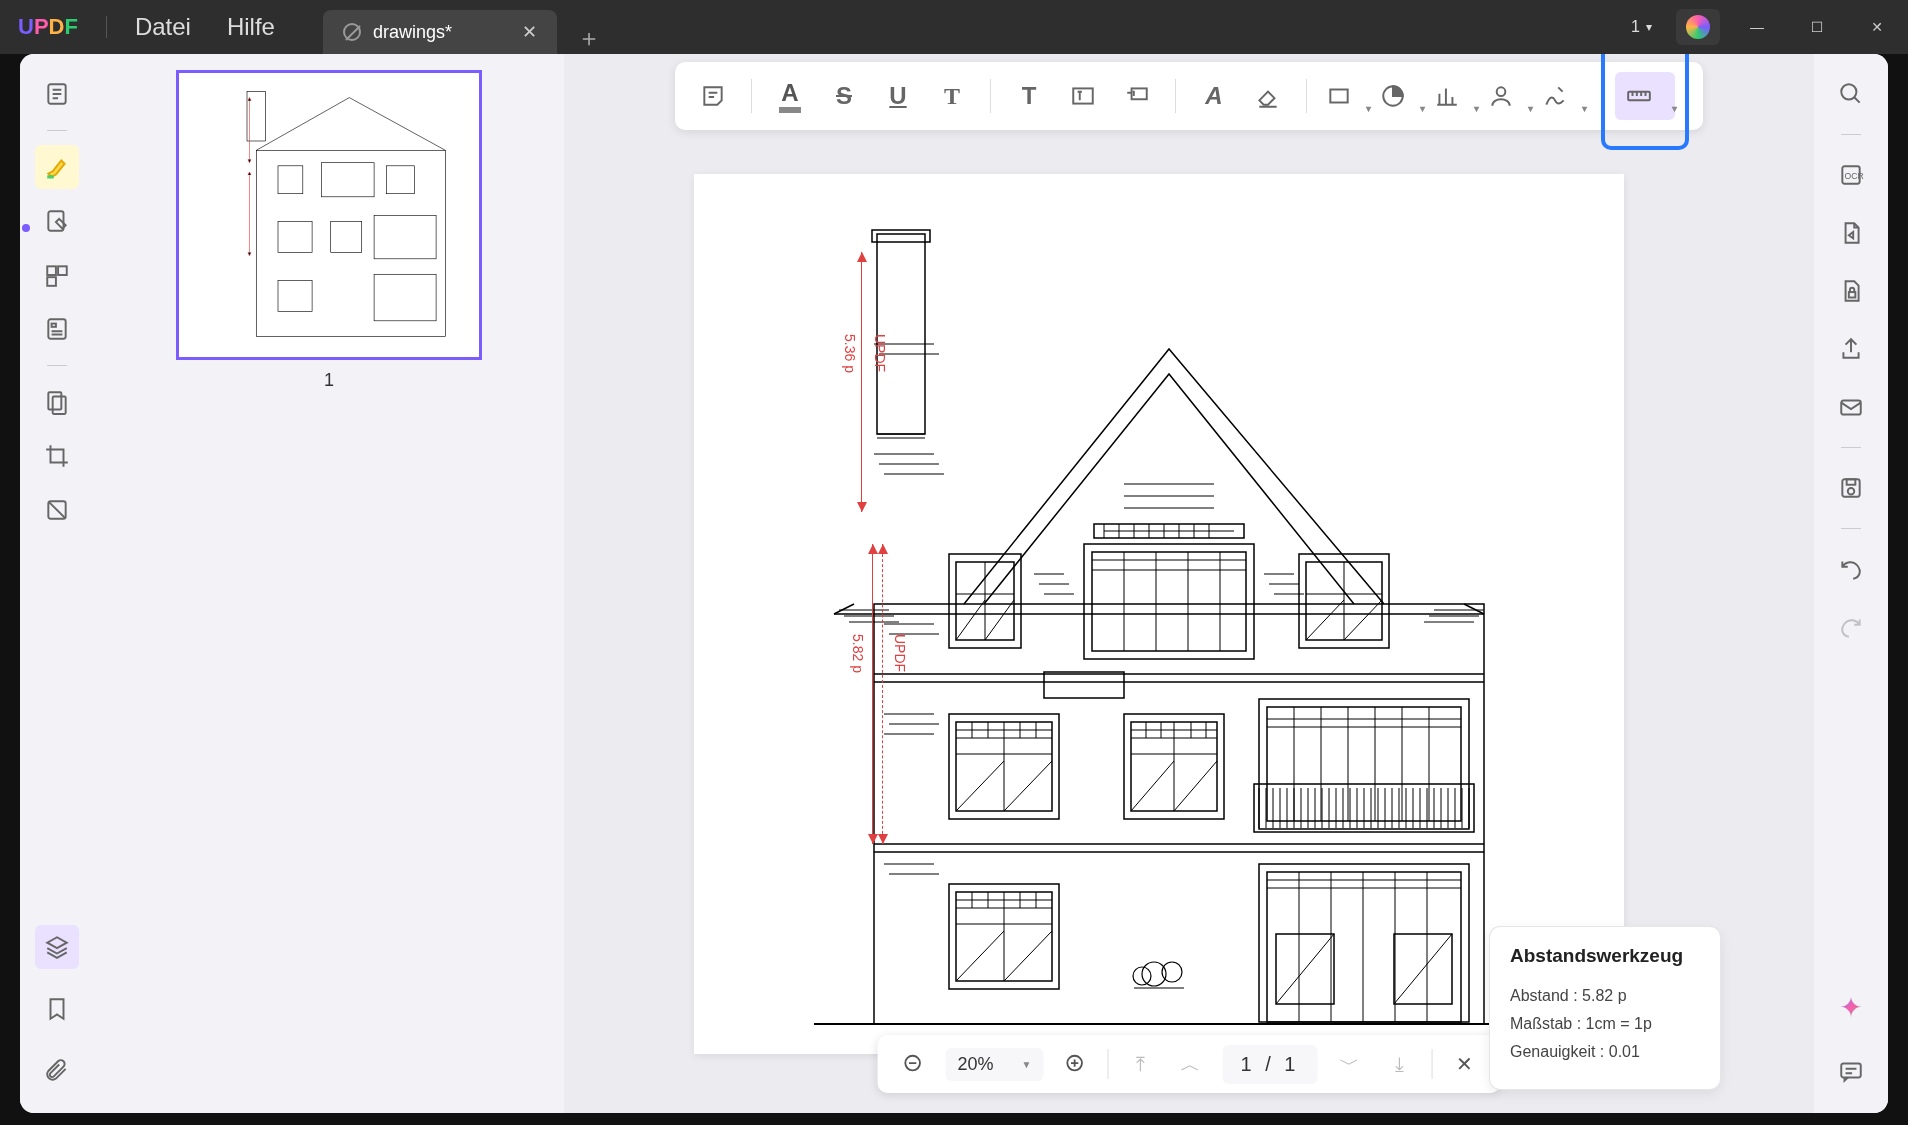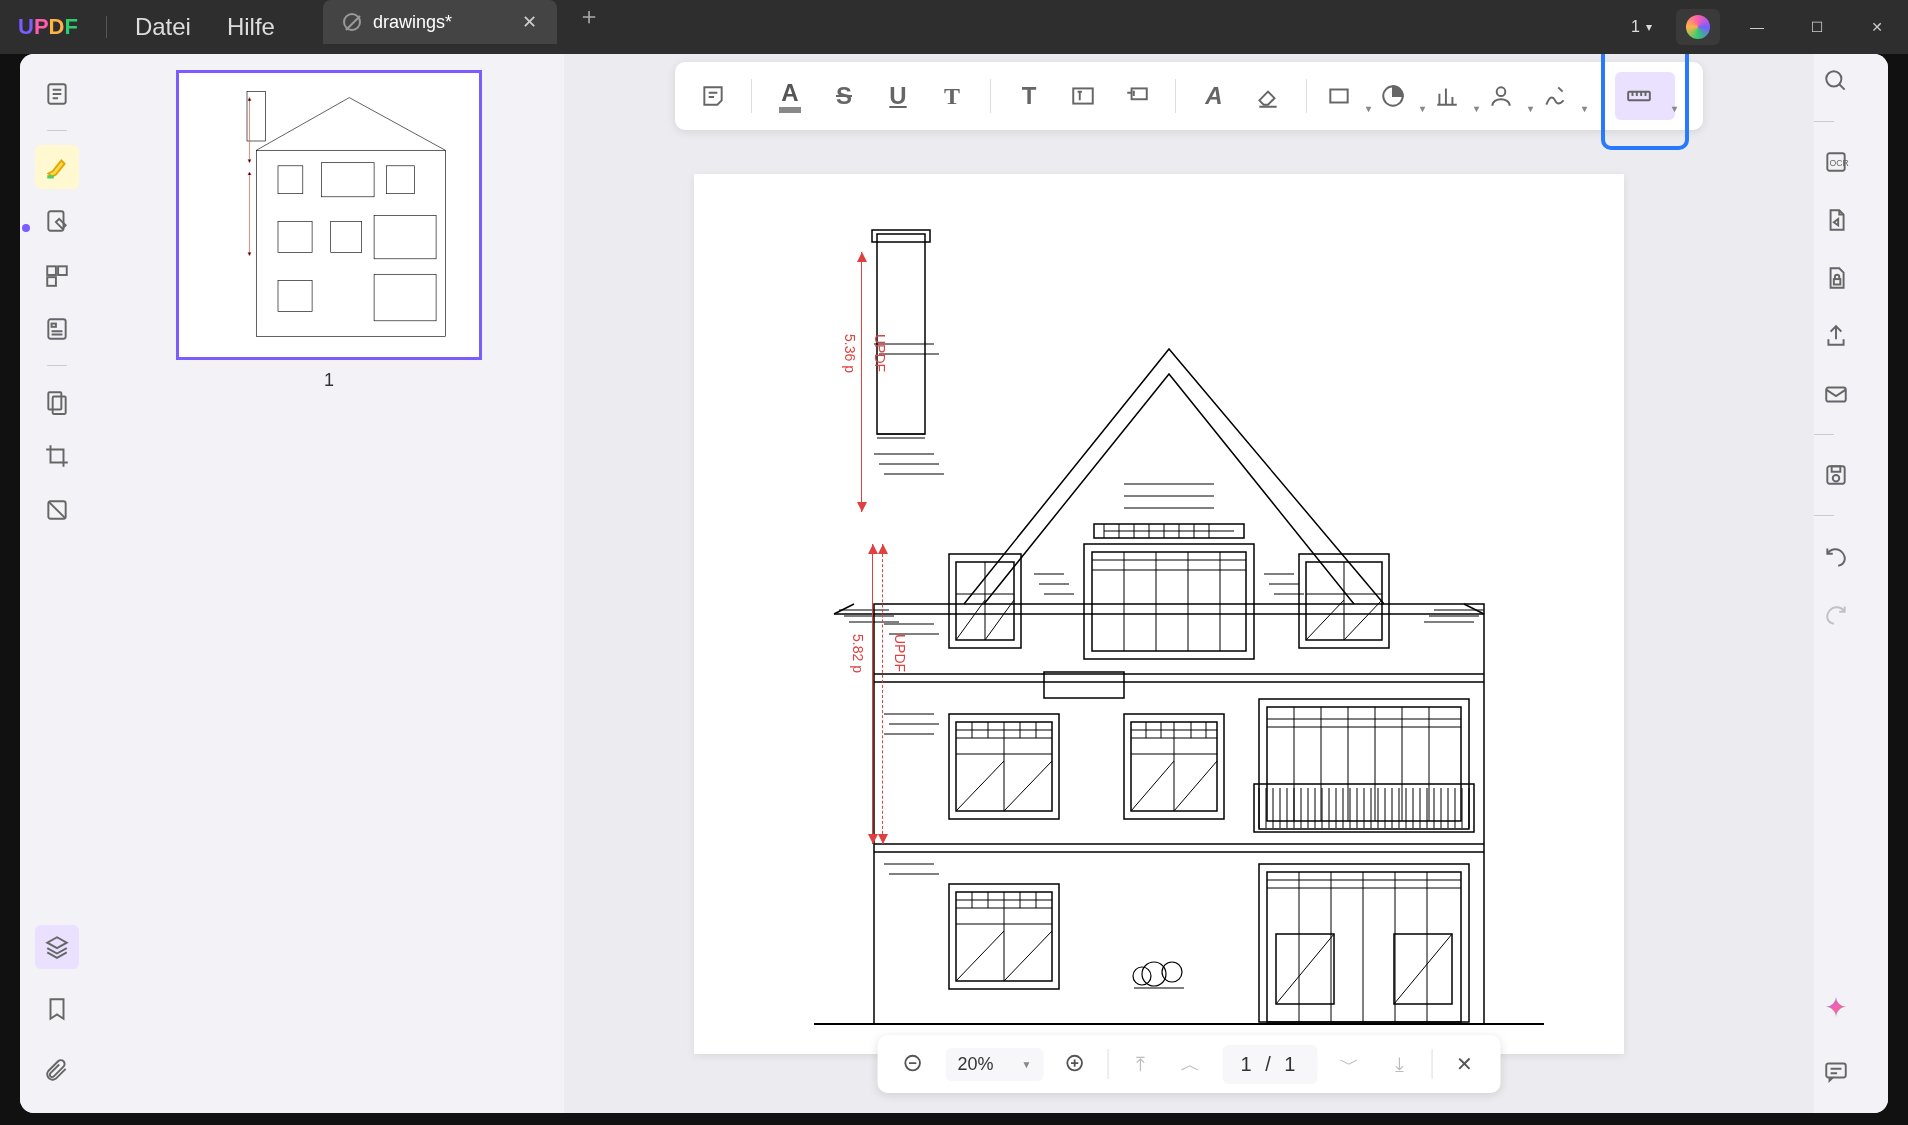--- a/index.html
+++ b/index.html
@@ -7,21 +7,21 @@
 
 
 .title-bar { height: 54px; background: #2e2e2e; display: flex; align-items: center; padding: 0 8px; }
 .logo { font-weight: 700; font-size: 22px; margin: 0 18px 0 10px; }
 .logo .u { color: #7a5cff; }
 .logo .p { color: #ff5cad; }
 .logo .d { color: #ffb347; }
 .logo .f { color: #2ecc71; }
 .menu-sep { width: 1px; height: 22px; background: #555; margin: 0 10px; }
 .menu-item { color: #ddd; font-size: 24px; padding: 0 18px; cursor: pointer; }
-.tab-bar { display: flex; align-items: flex-start; height: 54px; margin-left: 30px; flex: 1; }
+.tab-bar { display: flex; align-items: flex-end; height: 54px; margin-left: 30px; flex: 1; }
 .tab { display: flex; align-items: center; height: 44px; background: #444; border-radius: 8px 8px 0 0; padding: 0 20px; margin-right: 6px; position: relative; }
 .tab-icon { width: 18px; height: 18px; border: 2px solid #999; border-radius: 50%; margin-right: 12px; position: relative; }
 .tab-icon::after { content: ''; position: absolute; width: 20px; height: 2px; background: #999; top: 7px; left: -2px; transform: rotate(-45deg); }
 .tab-title { color: #fff; font-size: 18px; margin-right: 70px; }
 .tab-close { color: #ccc; font-size: 18px; cursor: pointer; }
 .add-tab { color: #aaa; font-size: 24px; padding: 0 14px; cursor: pointer; }
 .title-right { display: flex; align-items: center; gap: 14px; }
 .page-indicator { color: #ddd; font-size: 16px; display: flex; align-items: center; gap: 6px; padding: 0 10px; }
 .page-indicator .chev { font-size: 12px; }
 .ai-btn { width: 44px; height: 36px; background: #3a3a3a; border-radius: 6px; display: flex; align-items: center; justify-content: center; }
@@ -53,21 +53,21 @@
 
 .anno-toolbar { position: absolute; top: 8px; left: 50%; transform: translateX(-50%); height: 68px; background: #fff; border-radius: 10px; box-shadow: 0 2px 10px rgba(0,0,0,0.1); display: flex; align-items: center; padding: 0 14px; gap: 6px; z-index: 5; }
 .tb-btn { width: 48px; height: 48px; display: flex; align-items: center; justify-content: center; border-radius: 6px; cursor: pointer; color: #666; font-size: 24px; font-weight: 700; position: relative; }
 .tb-sep { width: 1px; height: 34px; background: #ddd; margin: 0 8px; }
 .tb-drop { position: relative; padding-right: 12px; }
 .tb-drop::after { content: '▾'; position: absolute; right: -2px; bottom: 6px; font-size: 10px; color: #888; }
 .tb-measure { width: 60px; background: #e9e1ff; color: #7a5cff; }
 .tb-measure-wrap { border: 4px solid #2979ff; border-radius: 10px; padding: 26px 10px; margin-left: 10px; }
 
 
-.right-bar { width: 74px; background: #f3f3f7; display: flex; flex-direction: column; padding-top: 5px; gap: 14px; position: relative; }
+.right-bar { width: 74px; background: #f3f3f7; display: flex; flex-direction: column; align-items: center; padding-top: 18px; gap: 14px; position: relative; }
 .rb-bottom { position: absolute; bottom: 20px; display: flex; flex-direction: column; align-items: center; gap: 20px; }
 
 
 .page-controls { position: absolute; bottom: 20px; left: 50%; transform: translateX(-50%); height: 58px; background: #fff; border-radius: 10px; box-shadow: 0 2px 10px rgba(0,0,0,0.12); display: flex; align-items: center; padding: 0 18px; gap: 14px; z-index: 5; }
 .pc-btn { width: 36px; height: 36px; display: flex; align-items: center; justify-content: center; cursor: pointer; color: #555; font-size: 20px; }
 .pc-zoom { display: flex; align-items: center; gap: 8px; background: #f7f7f9; border-radius: 6px; padding: 6px 12px; font-size: 18px; color: #333; }
 .pc-zoom .dd { font-size: 10px; color: #888; margin-left: 20px; }
 .pc-pagefield { background: #f7f7f9; border-radius: 6px; padding: 8px 18px; font-size: 20px; color: #333; letter-spacing: 4px; }
 .pc-sep { width: 1px; height: 30px; background: #ddd; }
 
@@ -447,20 +447,35 @@
         <span>1</span>
         <span>/</span>
         <span>1</span>
       </div>
       <div class="pc-btn" style="color:#bbb">﹀</div>
       <div class="pc-btn" style="color:#bbb">⤓</div>
       <div class="pc-sep"></div>
       <div class="pc-btn">✕</div>
     </div>
 
+    <div class="measure-tip">
+      <h3>Abstandswerkzeug</h3>
+      <div class="row">
+        <span>Abstand :</span>
+        <span>5.82 p</span>
+      </div>
+      <div class="row">
+        <span>Maßstab :</span>
+        <span>1cm = 1p</span>
+      </div>
+      <div class="row">
+        <span>Genauigkeit :</span>
+        <span>0.01</span>
+      </div>
+    </div>
 
   </div>
 
   <div class="right-bar">
     <div class="lb-btn">
       <svg class="ico" viewBox="0 0 24 24">
           <circle cx="10" cy="10" r="7"></circle>
           <path d="M20 20l-5-5"></path>
         </svg>
     </div>

